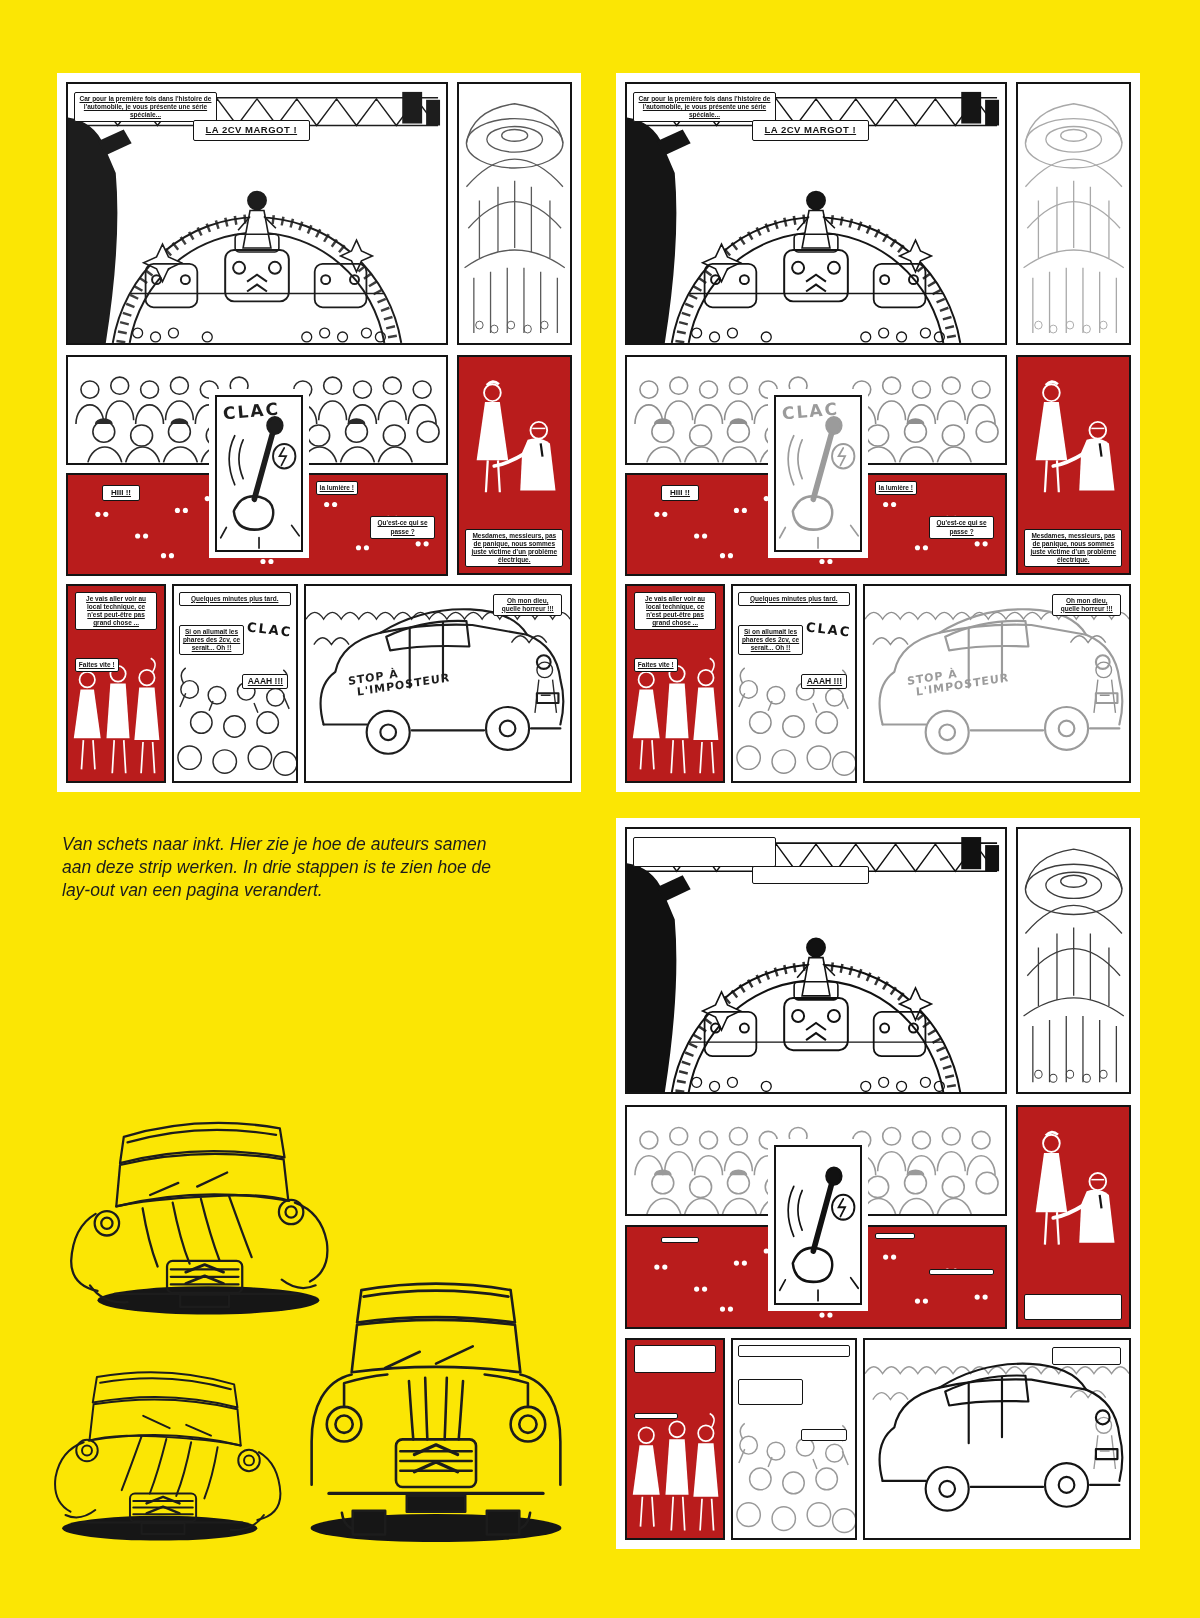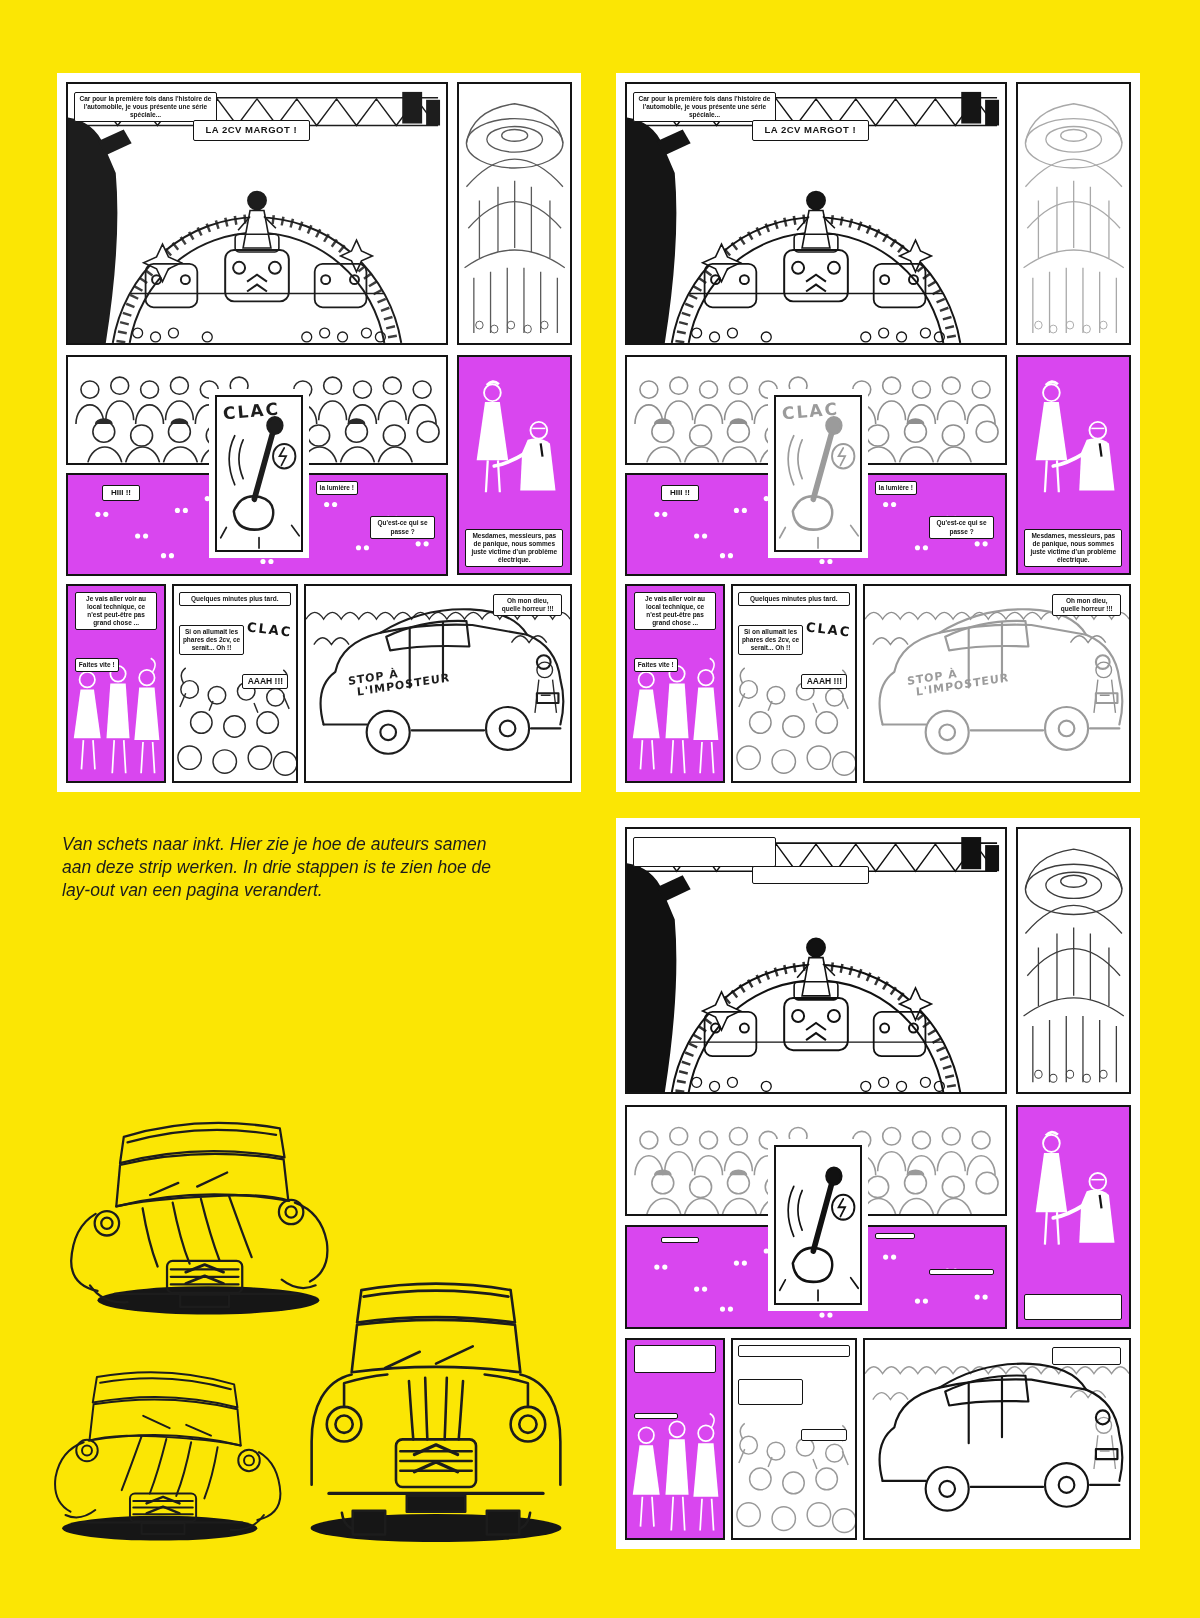--- a/index.html
+++ b/index.html
@@ -19,21 +19,21 @@
   }
   .page-inner{position:relative;width:100%;height:100%;}
   .panel{
     position:absolute;
     border:2px solid #141414;
     background:#fff;
     box-sizing:border-box;
     overflow:hidden;
   }
   .panel svg{position:absolute;left:0;top:0;width:100%;height:100%;}
-  .panel-black{background:#d946ef;}
+  .panel-black{background:#b91c1c;}
   
   .p-arch{left:0;top:0;width:75.5%;height:37.5%;}
   .p-dome{left:77.2%;top:0;width:22.8%;height:37.5%;}
   .p-crowd{left:0;top:39%;width:75.5%;height:15.6%;}
   .p-shout{left:0;top:55.8%;width:75.5%;height:14.6%;}
   .p-presenter{left:77.2%;top:39%;width:22.8%;height:31.4%;}
   .p-clacinset{left:29.4%;top:44.6%;width:17.4%;height:22.4%;z-index:5;
     border:2px solid #141414;box-shadow:0 0 0 6px #fff;background:#fff;}
   .p-trio{left:0;top:71.6%;width:19.8%;height:28.4%;}
   .p-minutes{left:20.9%;top:71.6%;width:24.9%;height:28.4%;}
@@ -41,21 +41,21 @@
   
   .stage1{--ink:#1d1d1d;--dome:#5a5a5a;--clac:#1d1d1d;--car:#1d1d1d;--crowdline:#2a2a2a;}
   .stage2{--ink:#151515;--dome:#a9a9a9;--clac:#9b9b9b;--car:#9b9b9b;--crowdline:#8f8f8f;}
   .stage3{--ink:#111;--dome:#3c3c3c;--clac:#111;--car:#141414;--crowdline:#9a9a9a;}
   
   .bl{
     position:absolute;z-index:6;
     background:#fff;border:1.5px solid #141414;
     padding:2px 3px;box-sizing:border-box;
     font:700 6.5px/1.25 "Liberation Sans",sans-serif;
-    color:#141414;text-align:center;border-radius:2px;
+    color:#141414;text-align:center;border-radius:2px;text-decoration:underline;
   }
   .banner-box{font:700 9.5px/1.1 "Liberation Sans",sans-serif;letter-spacing:.5px;padding:4px 5px;min-height:18px;}
   .cap-intro{min-height:30px;}
   .cap-mesdames{min-height:26px;}
   .cap-local{min-height:28px;}
   .sfx{
     position:absolute;z-index:6;background:none;border:none;
     font:800 17px/1 "DejaVu Sans",sans-serif;color:var(--clac);
     letter-spacing:2px;transform:rotate(-5deg);
   }

